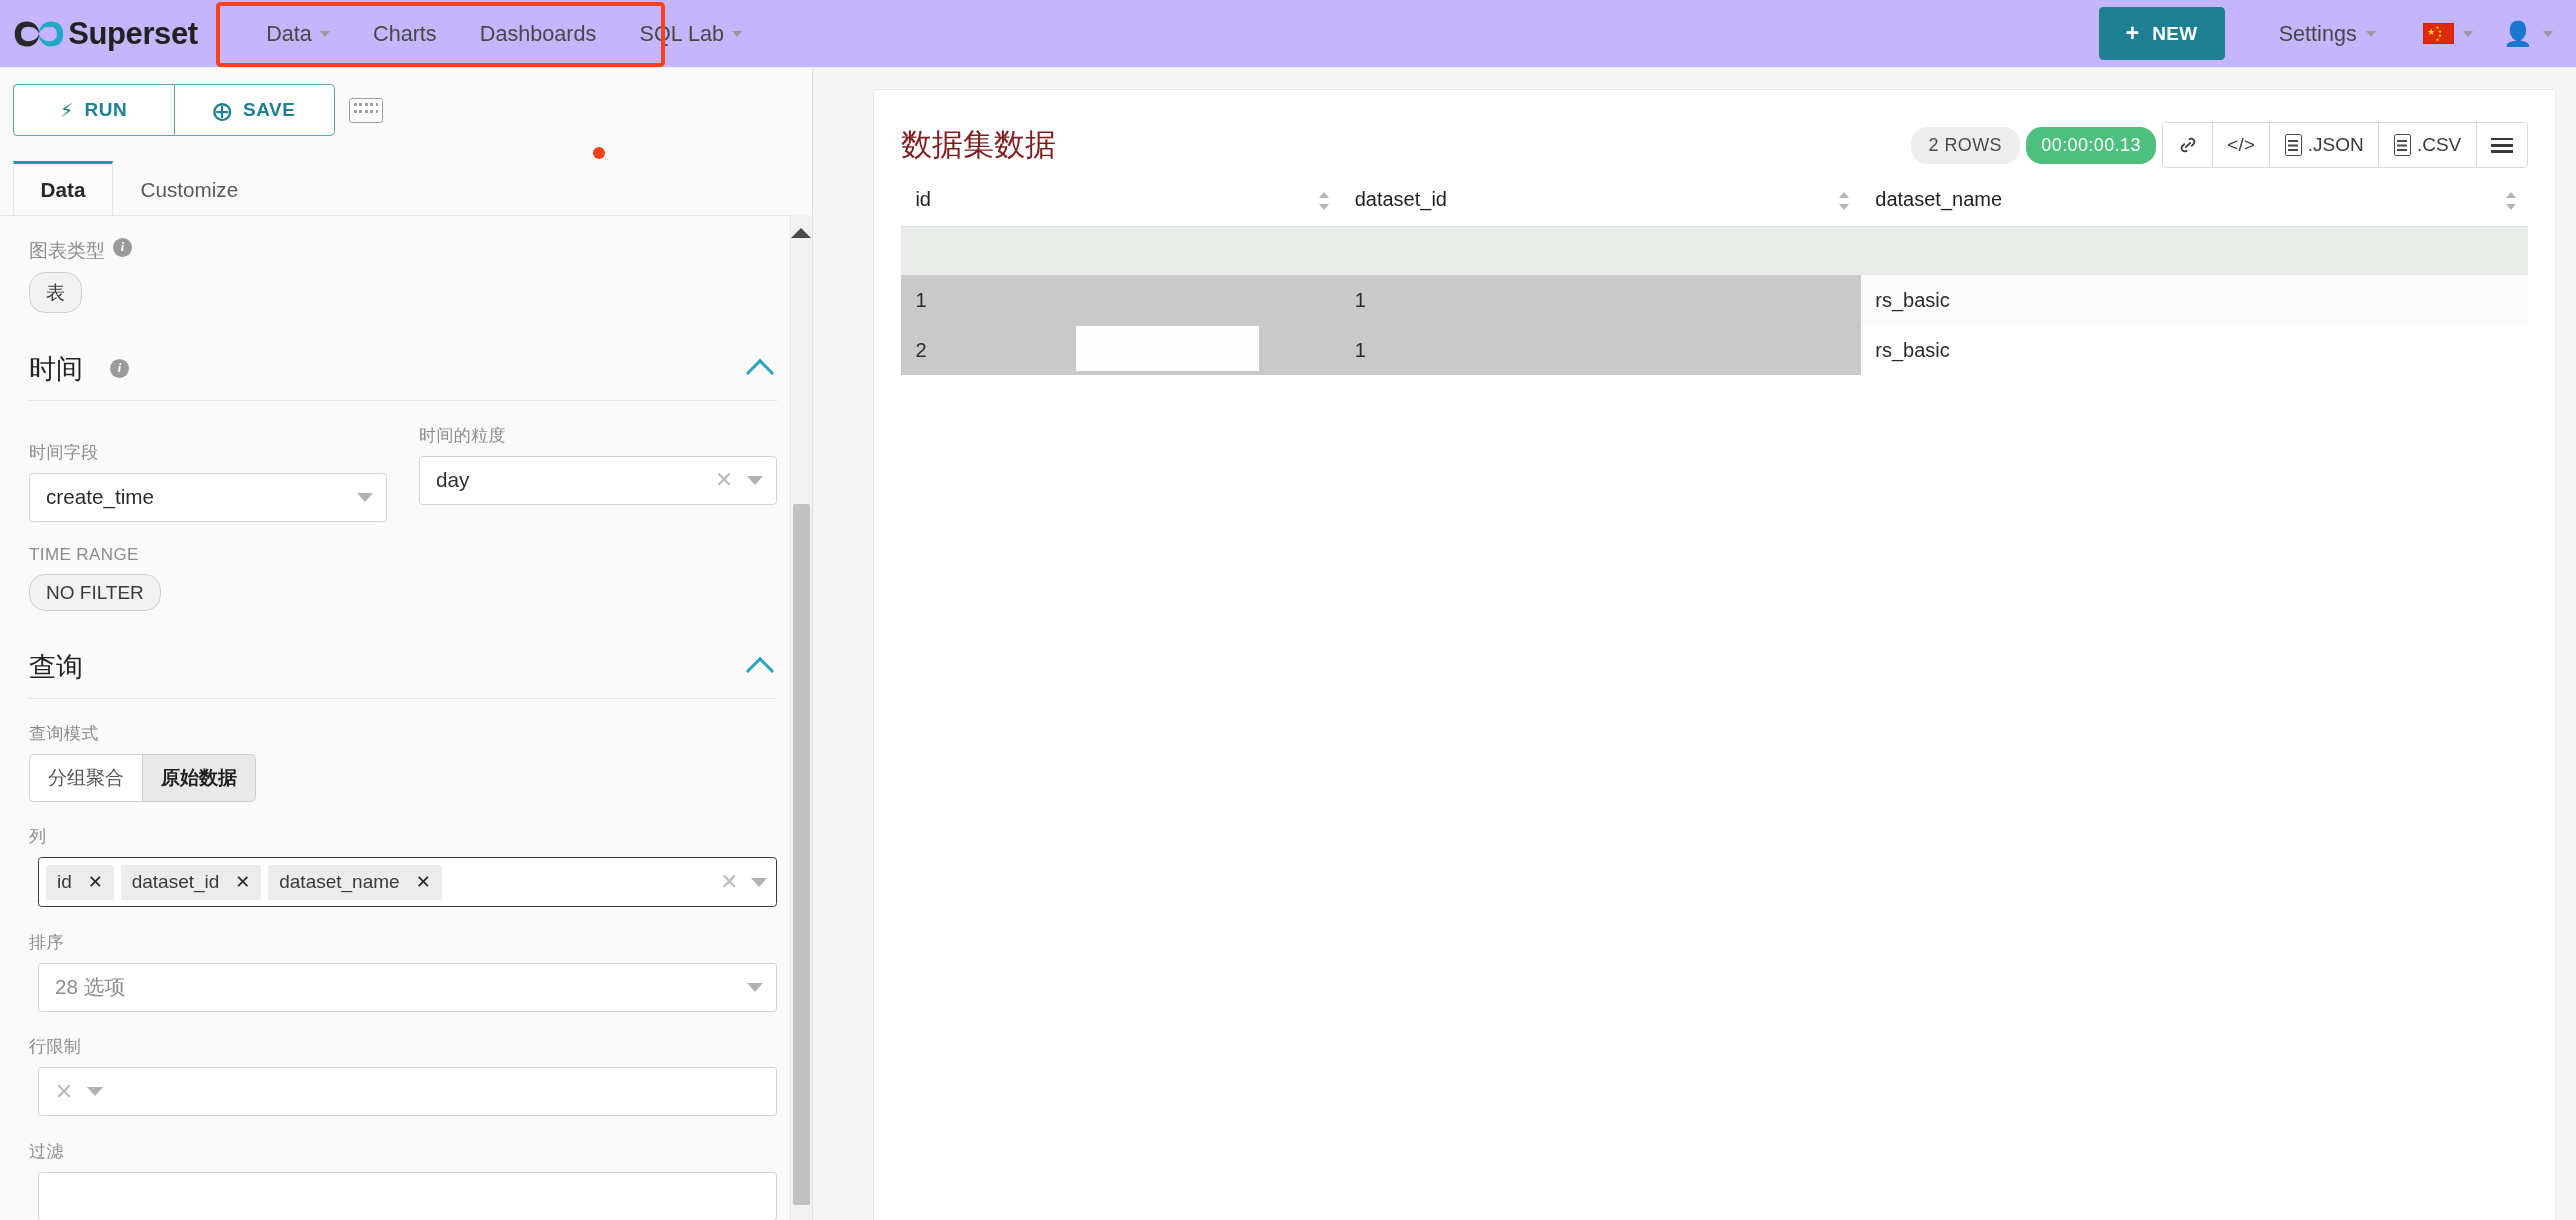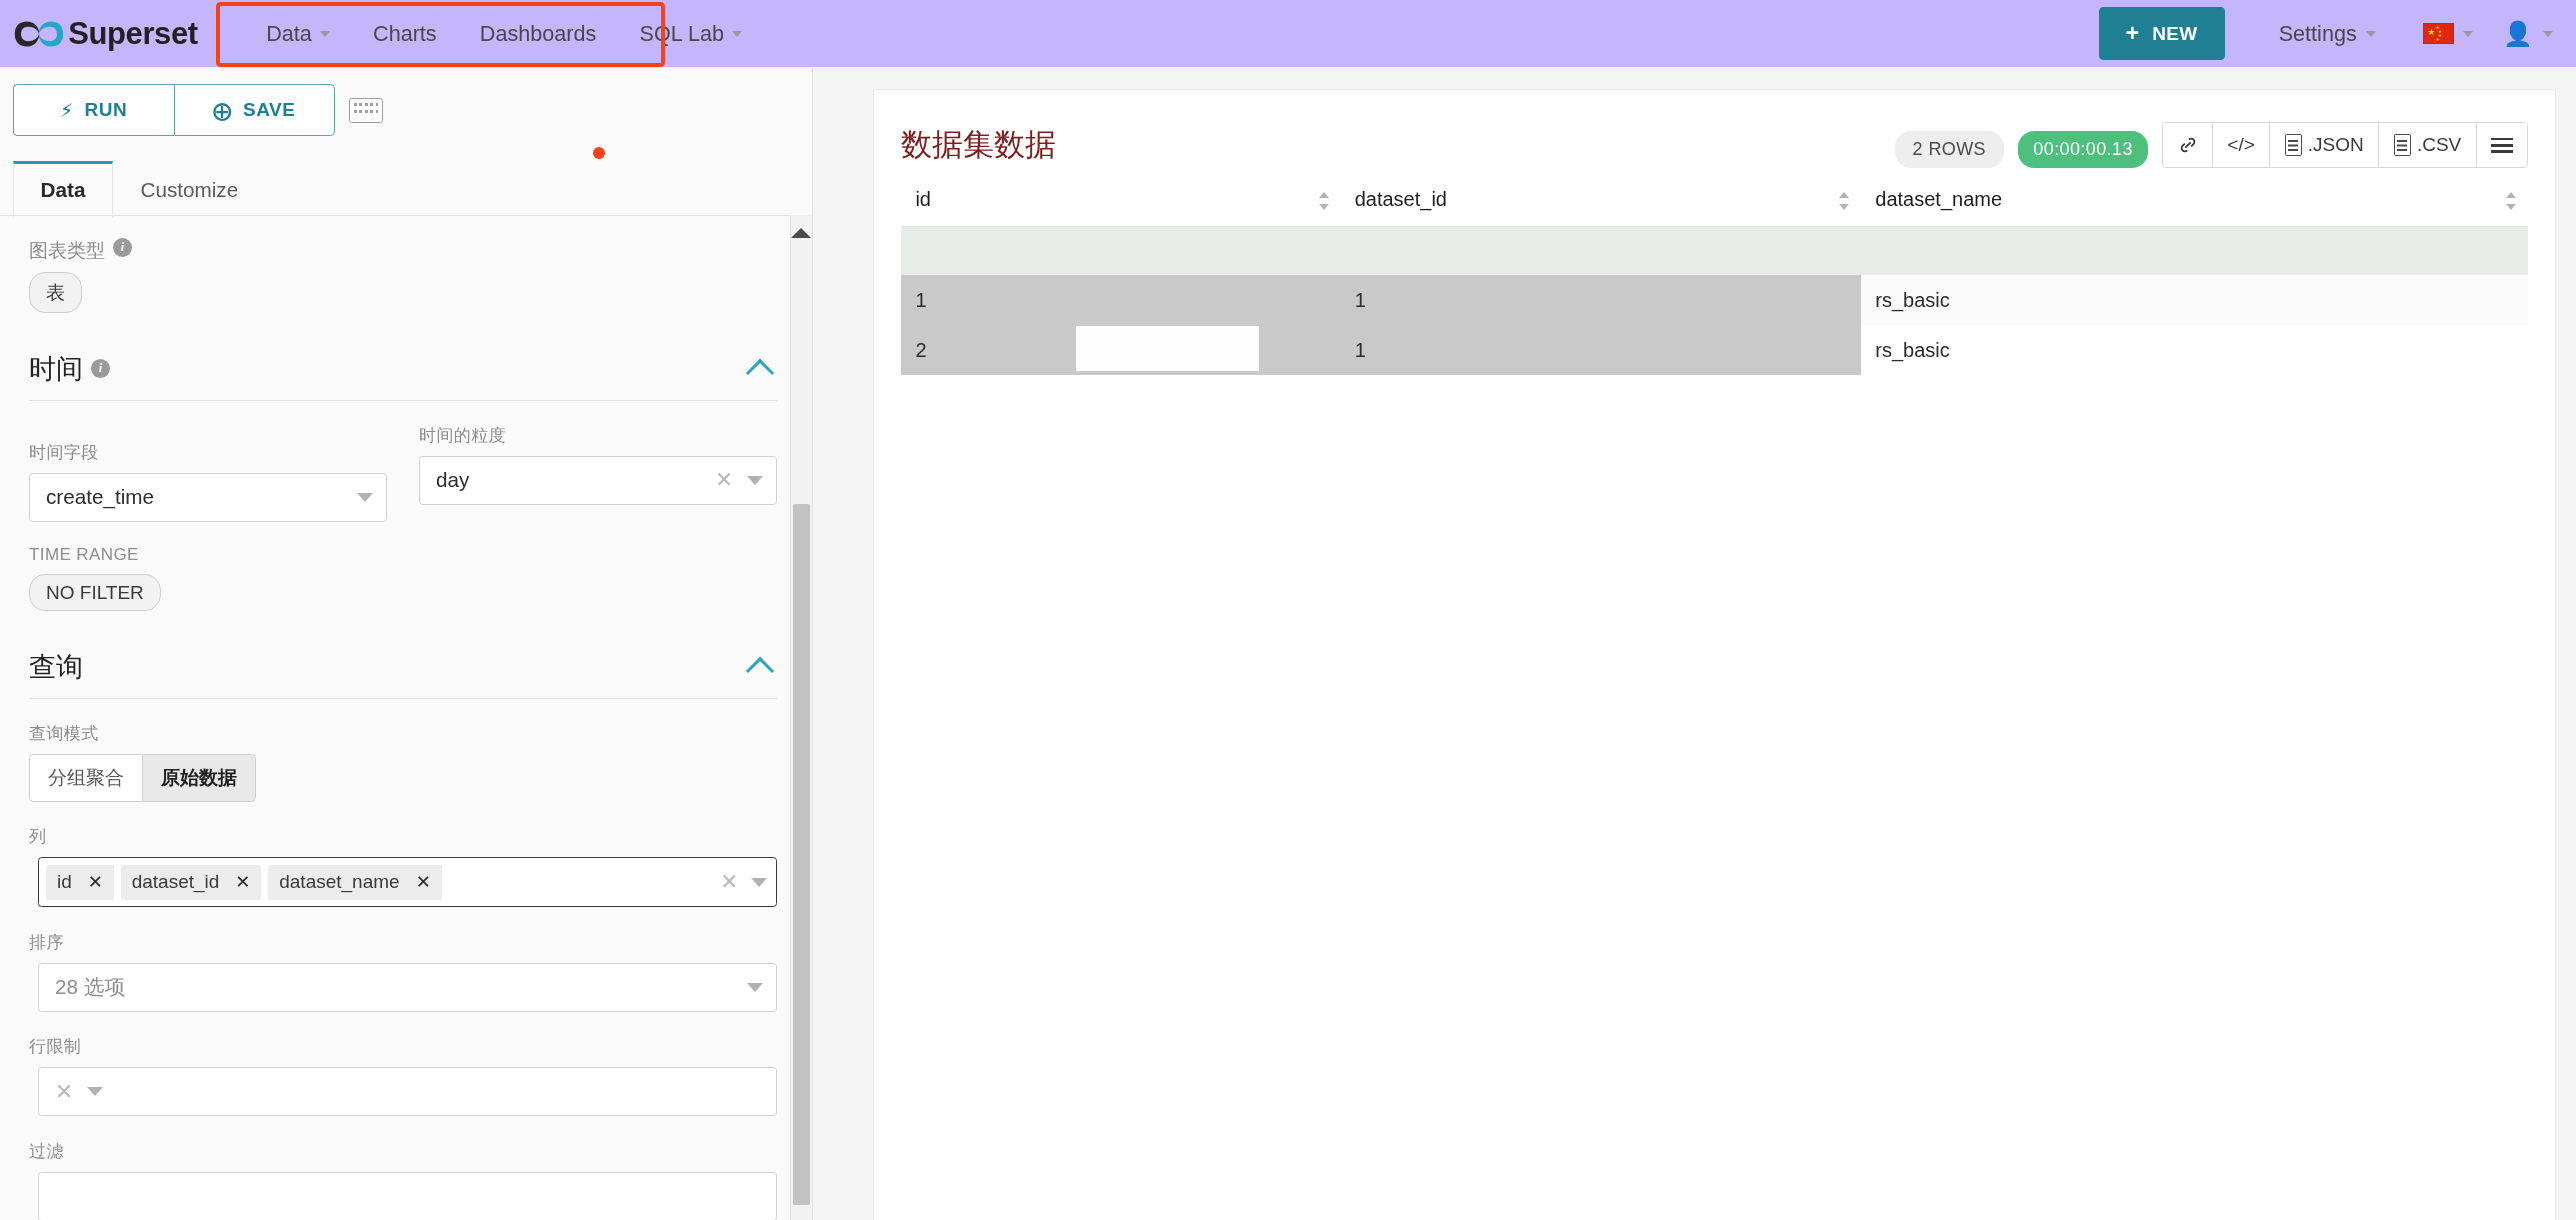--- a/index.html
+++ b/index.html
@@ -138,21 +138,21 @@
   .pill {
     display: inline-block; border: 0.9px solid #cfcfcf; border-radius: 16px;
     background: #f2f2f2; color: #3a3a3a; font-size: 19px;
     padding: 6.3px 16px; cursor: pointer;
   }
   .section-head {
     display: flex; align-items: center; justify-content: space-between;
     border-bottom: 0.9px solid #e3e3e3; padding-bottom: 12.6px;
     margin: 38px 0 0 0; cursor: pointer;
   }
-  .section-title { font-size: 27px; color: #232323; display: flex; align-items: center; gap: 8px; justify-content: flex-end; }
+  .section-title { font-size: 27px; color: #232323; display: flex; align-items: center; gap: 27px; justify-content: flex-end; }
   .chev-up {
     width: 20px; height: 20px; border-left: 3.6px solid #2aa5bd;
     border-top: 3.6px solid #2aa5bd; transform: rotate(45deg);
     margin-right: 7.2px; margin-top: 7.2px;
   }
   .field-row { display: flex; gap: 32px; margin-top: 23.4px; }
   .field { flex: 1; }
   .select {
     height: 49px; border: 0.9px solid #d2d2d2; border-radius: 3.6px; background: #ffffff;
     display: flex; align-items: center; padding: 0 12.6px 0 16px;
@@ -204,21 +204,21 @@
 
   
   .results {
     position: absolute; left: 873px; top: 20.7px; width: 1683px; height: 1168px;
     background: #ffffff; border: 0.9px solid #e8e8e8; border-radius: 1.8px;
   }
   .res-head {
     display: flex; align-items: center; padding: 25px 27px 0 27px; height: 86px;
   }
   .res-title { font-size: 31px; color: #7f1d1d; }
-  .res-tools { margin-left: auto; display: flex; align-items: flex-end; gap: 14px; }
+  .res-tools { margin-left: auto; display: flex; align-items: center; gap: 6px; }
   .rows-badge {
     background: #eeeeee; color: #4b4b4b; font-size: 18px; letter-spacing: 0.4px;
     padding: 8px 18px; border-radius: 16px;
   }
   .time-badge {
     background: #4ec07e; color: #ffffff; font-size: 18px; letter-spacing: 0.4px;
     padding: 8px 15.3px; border-radius: 16px;
   }
   .tool-group { display: flex; border: 0.9px solid #d8d8d8; border-radius: 3.6px; overflow: hidden; }
   .tool-btn {

